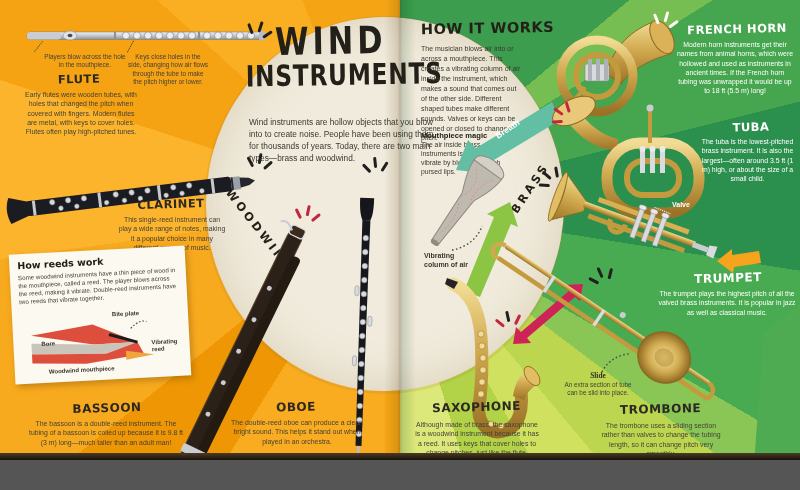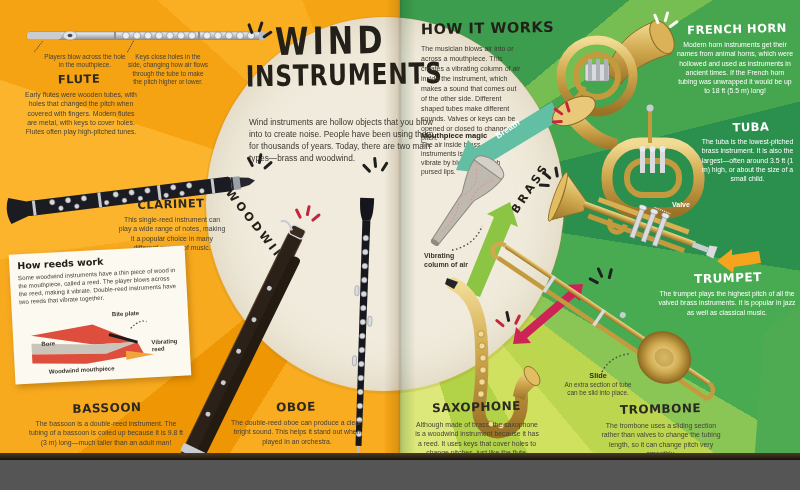--- a/index.html
+++ b/index.html
@@ -377,21 +377,21 @@
     <circle cx="152" cy="18" r="3" fill="#c9ccd1"></circle>
   </svg>
   <div class="marks" style="left:588px;top:266px;transform:rotate(-24deg);">
       <i></i>
       <i></i>
       <i></i>
     </div>
   <svg class="z" style="left:598px;top:350px;" width="36" height="24">
     <path d="M4,22 C10,10 22,4 32,4" fill="none" stroke="#4a463e" stroke-width="1.4" stroke-dasharray="1.5 2.5"></path>
   </svg>
-  <div class="z bold" style="left:580px;top:371px;width:36px;font-size:7.3px;color:#2f2b25;text-align:center;">Slide</div>
+  <div class="z bold" style="left:580px;top:371px;width:36px;font-size:7.3px;color:#2f2b25;text-align:center;font-family:Liberation Serif, serif;">Slide</div>
   <div class="z note" style="left:560px;top:381px;width:76px;">An extra section of tube can be slid into place.</div>
   <div class="z iname" style="left:608px;top:402px;width:105px;font-size:12px;">TROMBONE</div>
   <div class="z desc" style="left:596px;top:421px;width:130px;">The trombone uses a sliding section rather than valves to change the tubing length, so it can change pitch very smoothly.</div>
 
   <svg class="z" style="left:443px;top:276px;" width="95" height="168">
     <path d="M10,8 C28,16 36,34 38,60 C40,92 38,116 36,130 C34,150 48,160 64,154 C76,149 80,134 78,116" fill="none" stroke="url(#goldG)" stroke-width="13" stroke-linecap="round"></path>
     <path d="M70,120 C72,108 76,100 84,94 L95,108 C88,112 83,118 81,124 Z" fill="url(#goldG)"></path>
     <ellipse cx="89" cy="100" rx="6" ry="11" transform="rotate(-35 89 100)" fill="#e3bd62" stroke="#8a6a22" stroke-width="0.8"></ellipse>
     <path d="M4,2 L15,6 L11,13 L2,8 Z" fill="#23232a"></path>
     <g fill="#f0dc96" stroke="#96722a" stroke-width="0.6">

